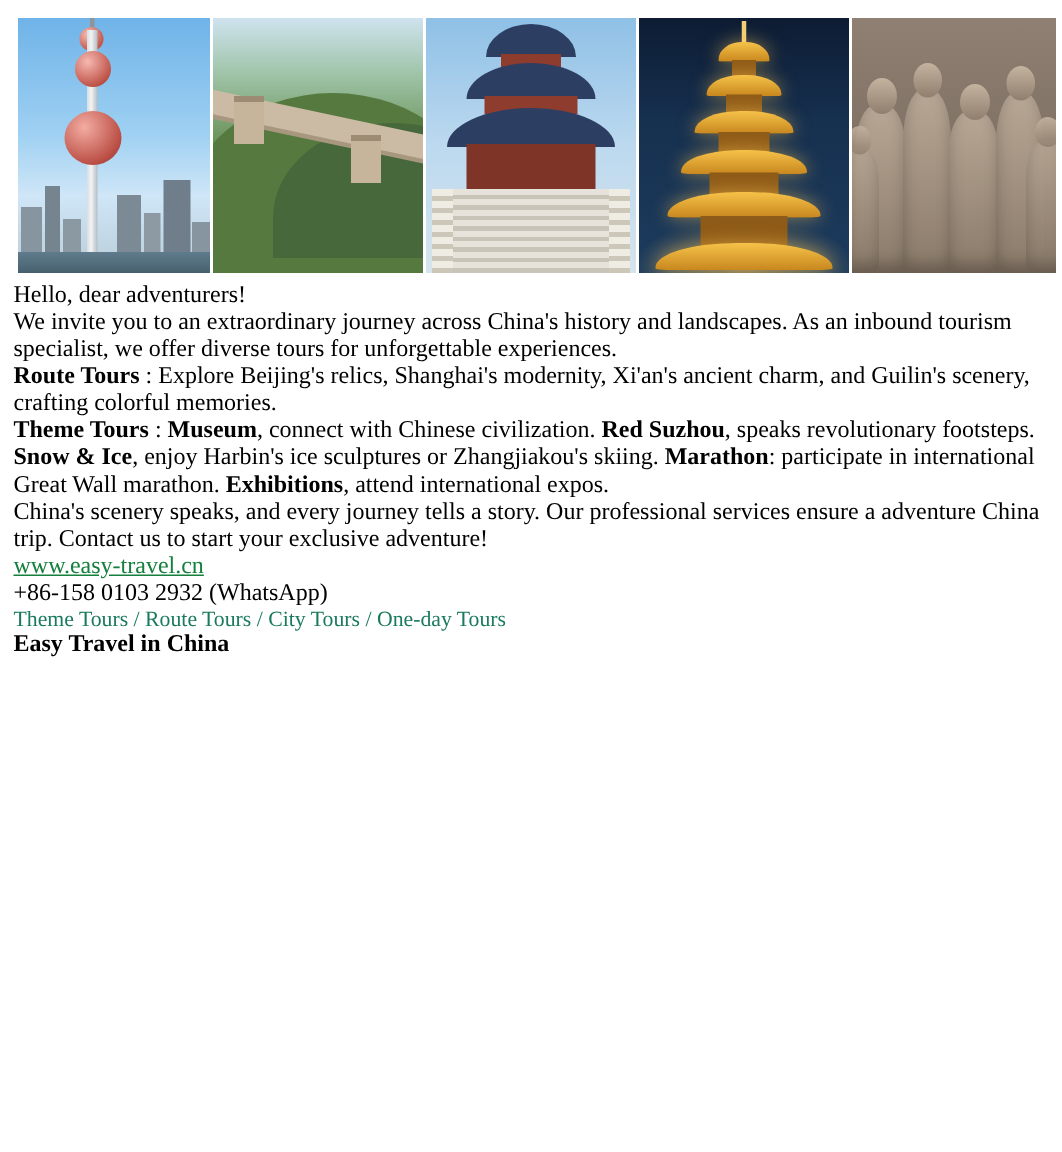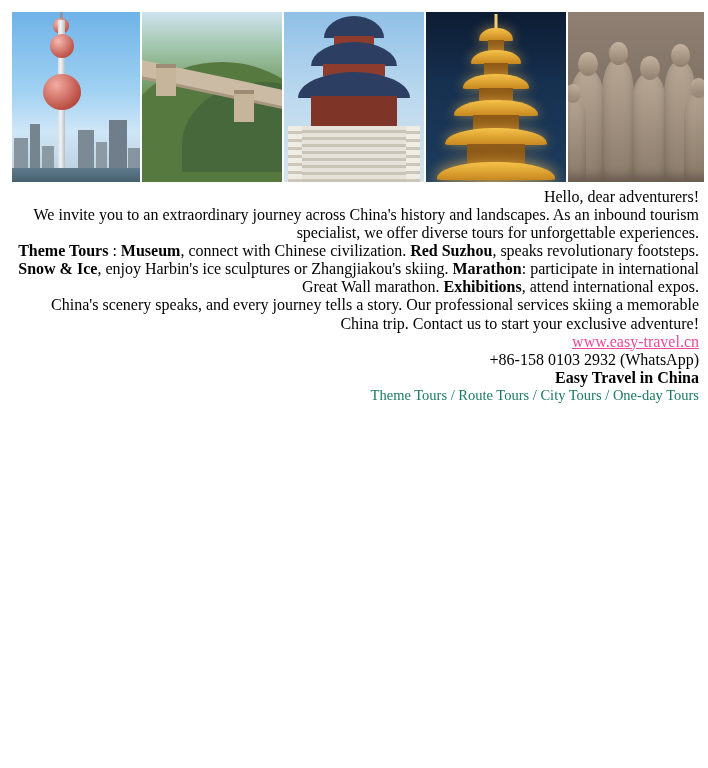--- a/index.html
+++ b/index.html
@@ -10,21 +10,20 @@
   body {
     width: 708px;
     min-height: 768px;
     font-family: "Liberation Serif", serif;
     font-size: 16px;
     color: #000000;
   }
   #page {
     width: 708px;
     position: relative;
-    text-align: right;
   }
   
   .banner {
     display: flex;
     width: 694px;
     margin: 12px 0 0 12px;
     height: 170px;
     overflow: hidden;
   }
   .banner-cell {
@@ -168,21 +167,21 @@
     padding: 0 9px 0 9px;
     margin-top: 6px;
     line-height: 1.13;
   }
   p.line {
     margin: 0 0 0 0;
     padding: 0;
   }
   .b { font-weight: bold; }
   .link {
-    color: #ec4899;
+    color: #15803d;
     text-decoration: underline;
     cursor: pointer;
   }
   .footer-links {
     color: #1a7a5e;
     font-size: 14.5px;
     margin-top: 1px;
   }
   .footer-links .sep { color: #1a7a5e; }
   .footer-links span.item { cursor: pointer; }
@@ -267,48 +266,53 @@
     </div>
 
   </div>
 
   <div class="content">
 
     <p class="line">Hello, dear adventurers!</p>
 
     <p class="line">We invite you to an extraordinary journey across China's history and landscapes. As an inbound tourism specialist, we offer diverse tours for unforgettable experiences.</p>
 
+    <p class="line">
+      <span class="b">Route Tours</span>
+      <span>:</span>
+      <span>Explore Beijing's relics, Shanghai's modernity, Xi'an's ancient charm, and Guilin's scenery, crafting colorful memories.</span>
+    </p>
 
 
     <p class="line">
       <span class="b">Theme Tours</span>
       <span>:</span>
       <span class="b">Museum</span><span>, connect with Chinese civilization.</span>
       <span class="b">Red Suzhou</span><span>, speaks revolutionary footsteps.</span>
       <span class="b">Snow &amp; Ice</span><span>, enjoy Harbin's ice sculptures or Zhangjiakou's skiing.</span>
       <span class="b">Marathon</span><span>: participate in international Great Wall marathon.</span>
       <span class="b">Exhibitions</span><span>, attend international expos.</span>
     </p>
 
 
-    <p class="line">China's scenery speaks, and every journey tells a story. Our professional services skiing a memorable China trip. Contact us to start your exclusive adventure!</p>
+    <p class="line">China's scenery speaks, and every journey tells a story. Our professional services ensure a adventure China trip. Contact us to start your exclusive adventure!</p>
 
 
     <p class="line">
       <span class="link">www.easy-travel.cn</span>
     </p>
 
     <p class="line phone">+86-158 0103 2932 (WhatsApp)</p>
-
-    <p class="line tagline">Easy Travel in China</p>
 
     <p class="line footer-links">
       <span class="item">Theme Tours</span>
       <span class="sep">/</span>
       <span class="item">Route Tours</span>
       <span class="sep">/</span>
       <span class="item">City Tours</span>
       <span class="sep">/</span>
       <span class="item">One-day Tours</span>
     </p>
 
+    <p class="line tagline">Easy Travel in China</p>
+
   </div>
 </div>
 
 </body></html>

